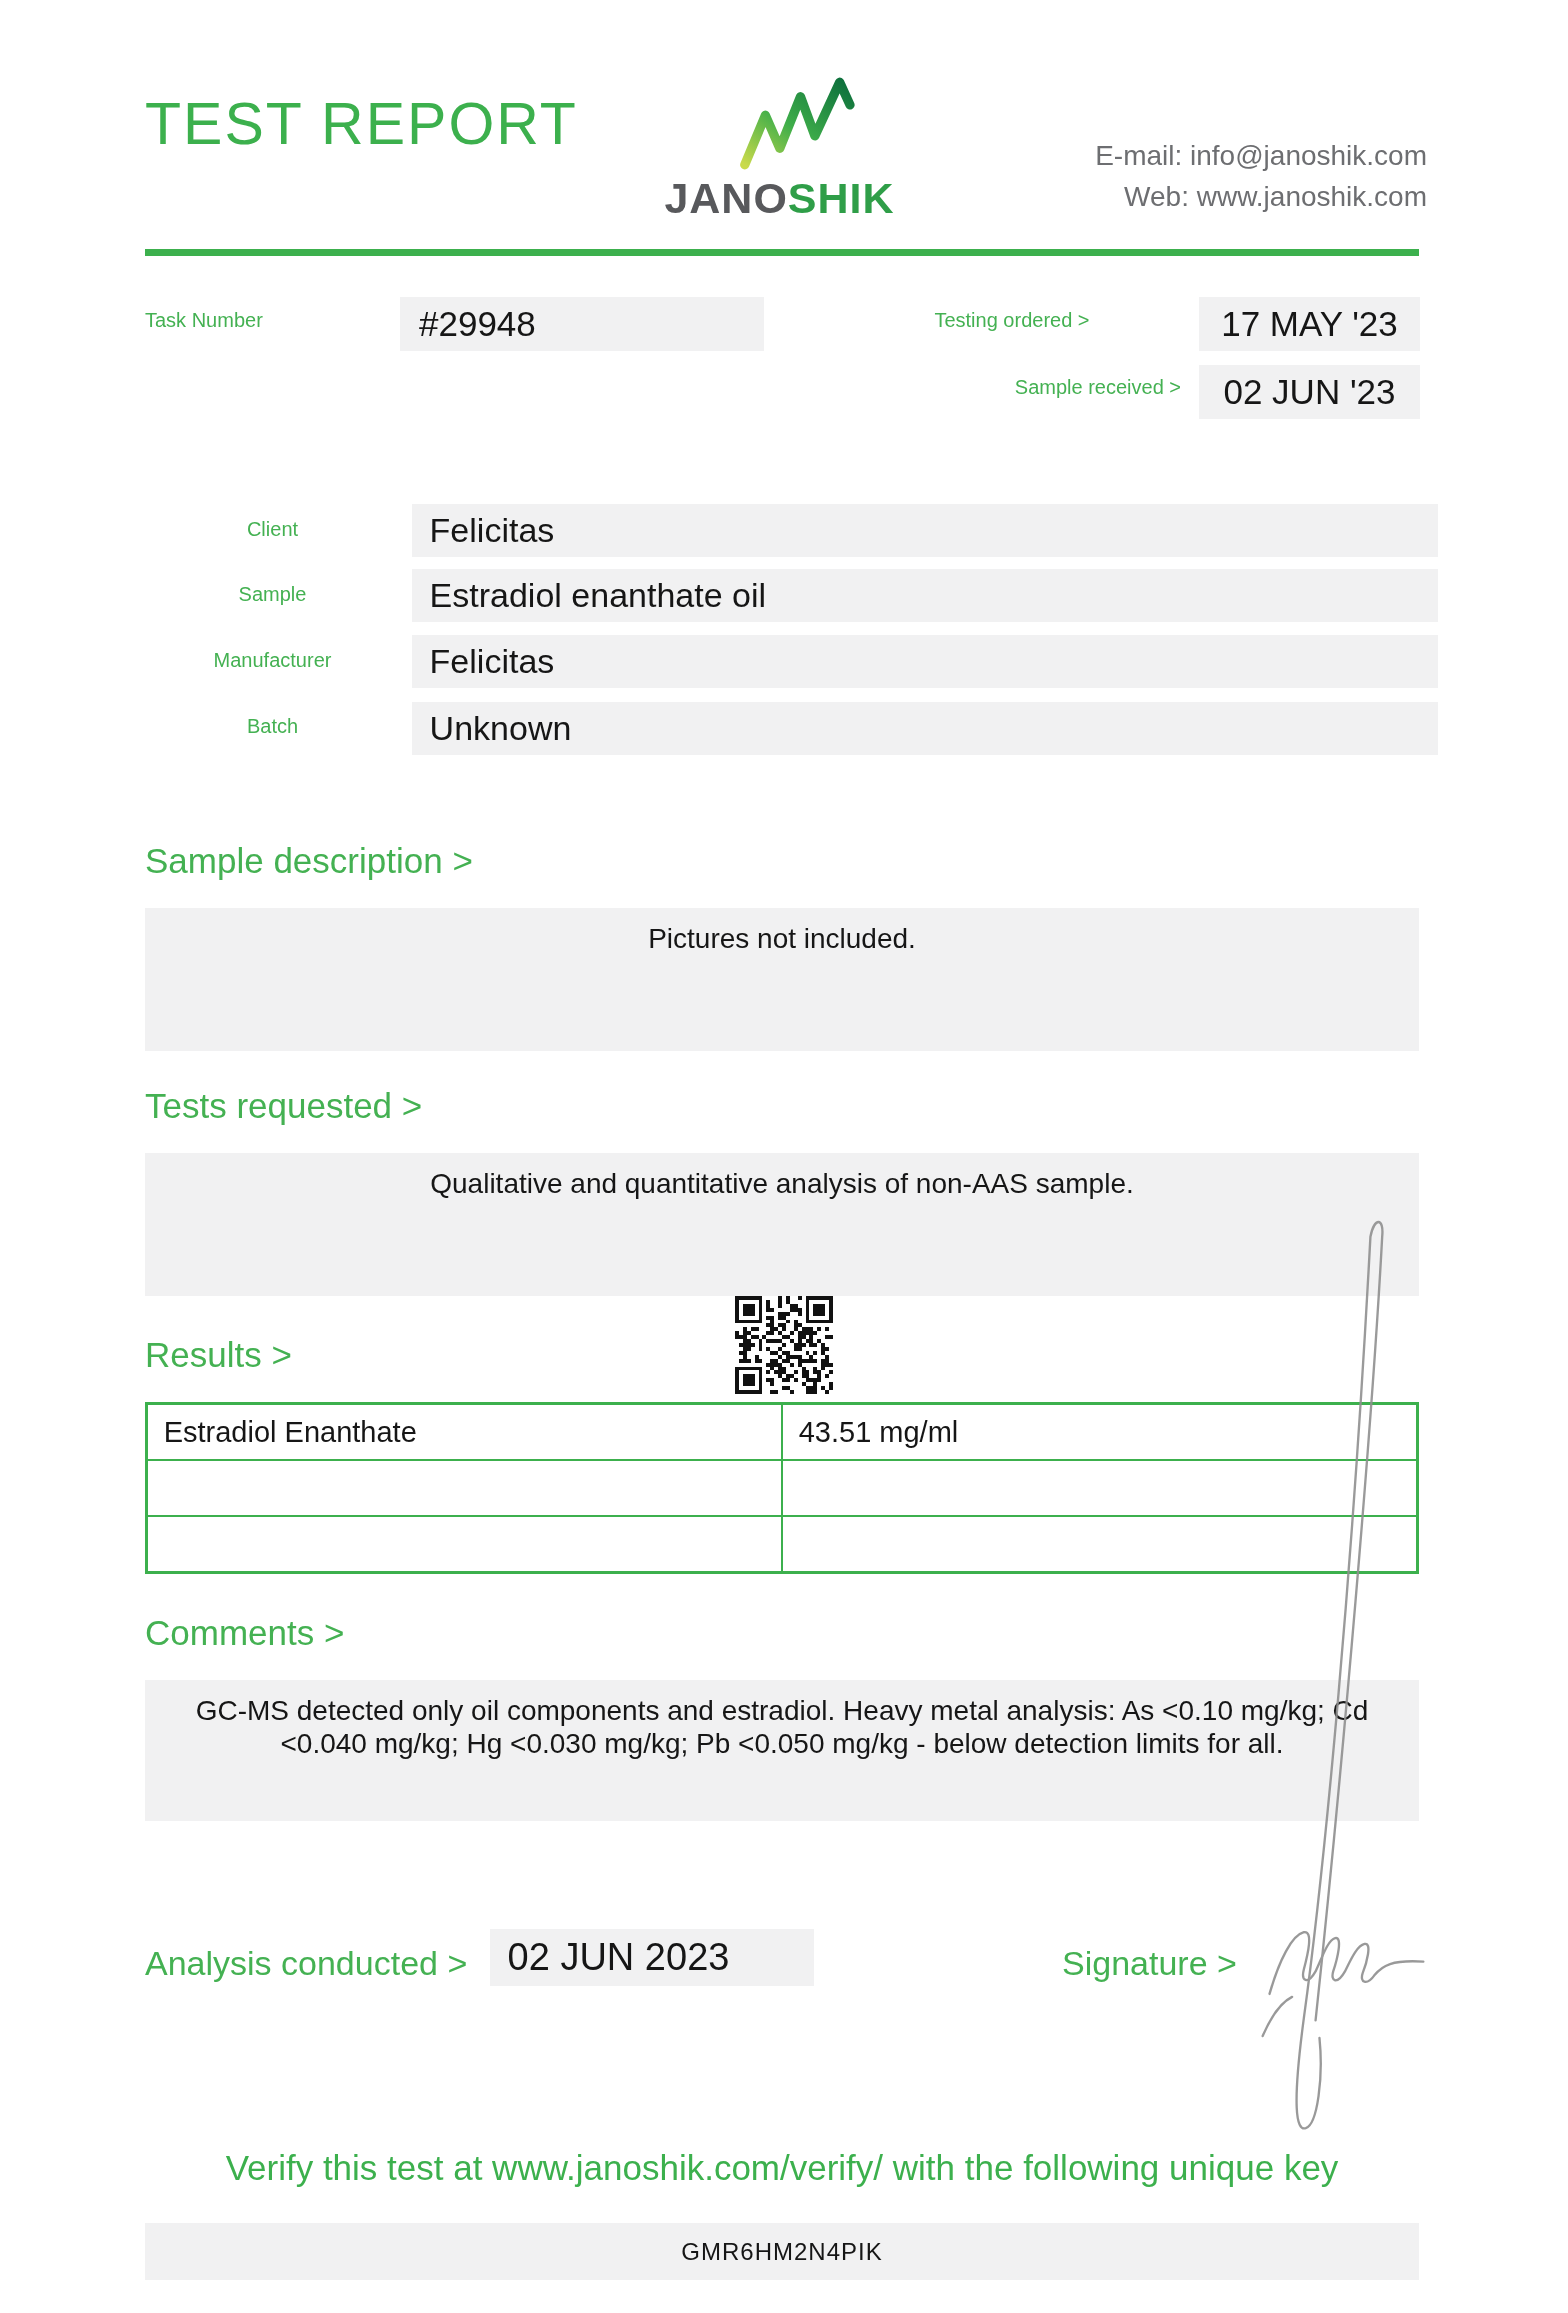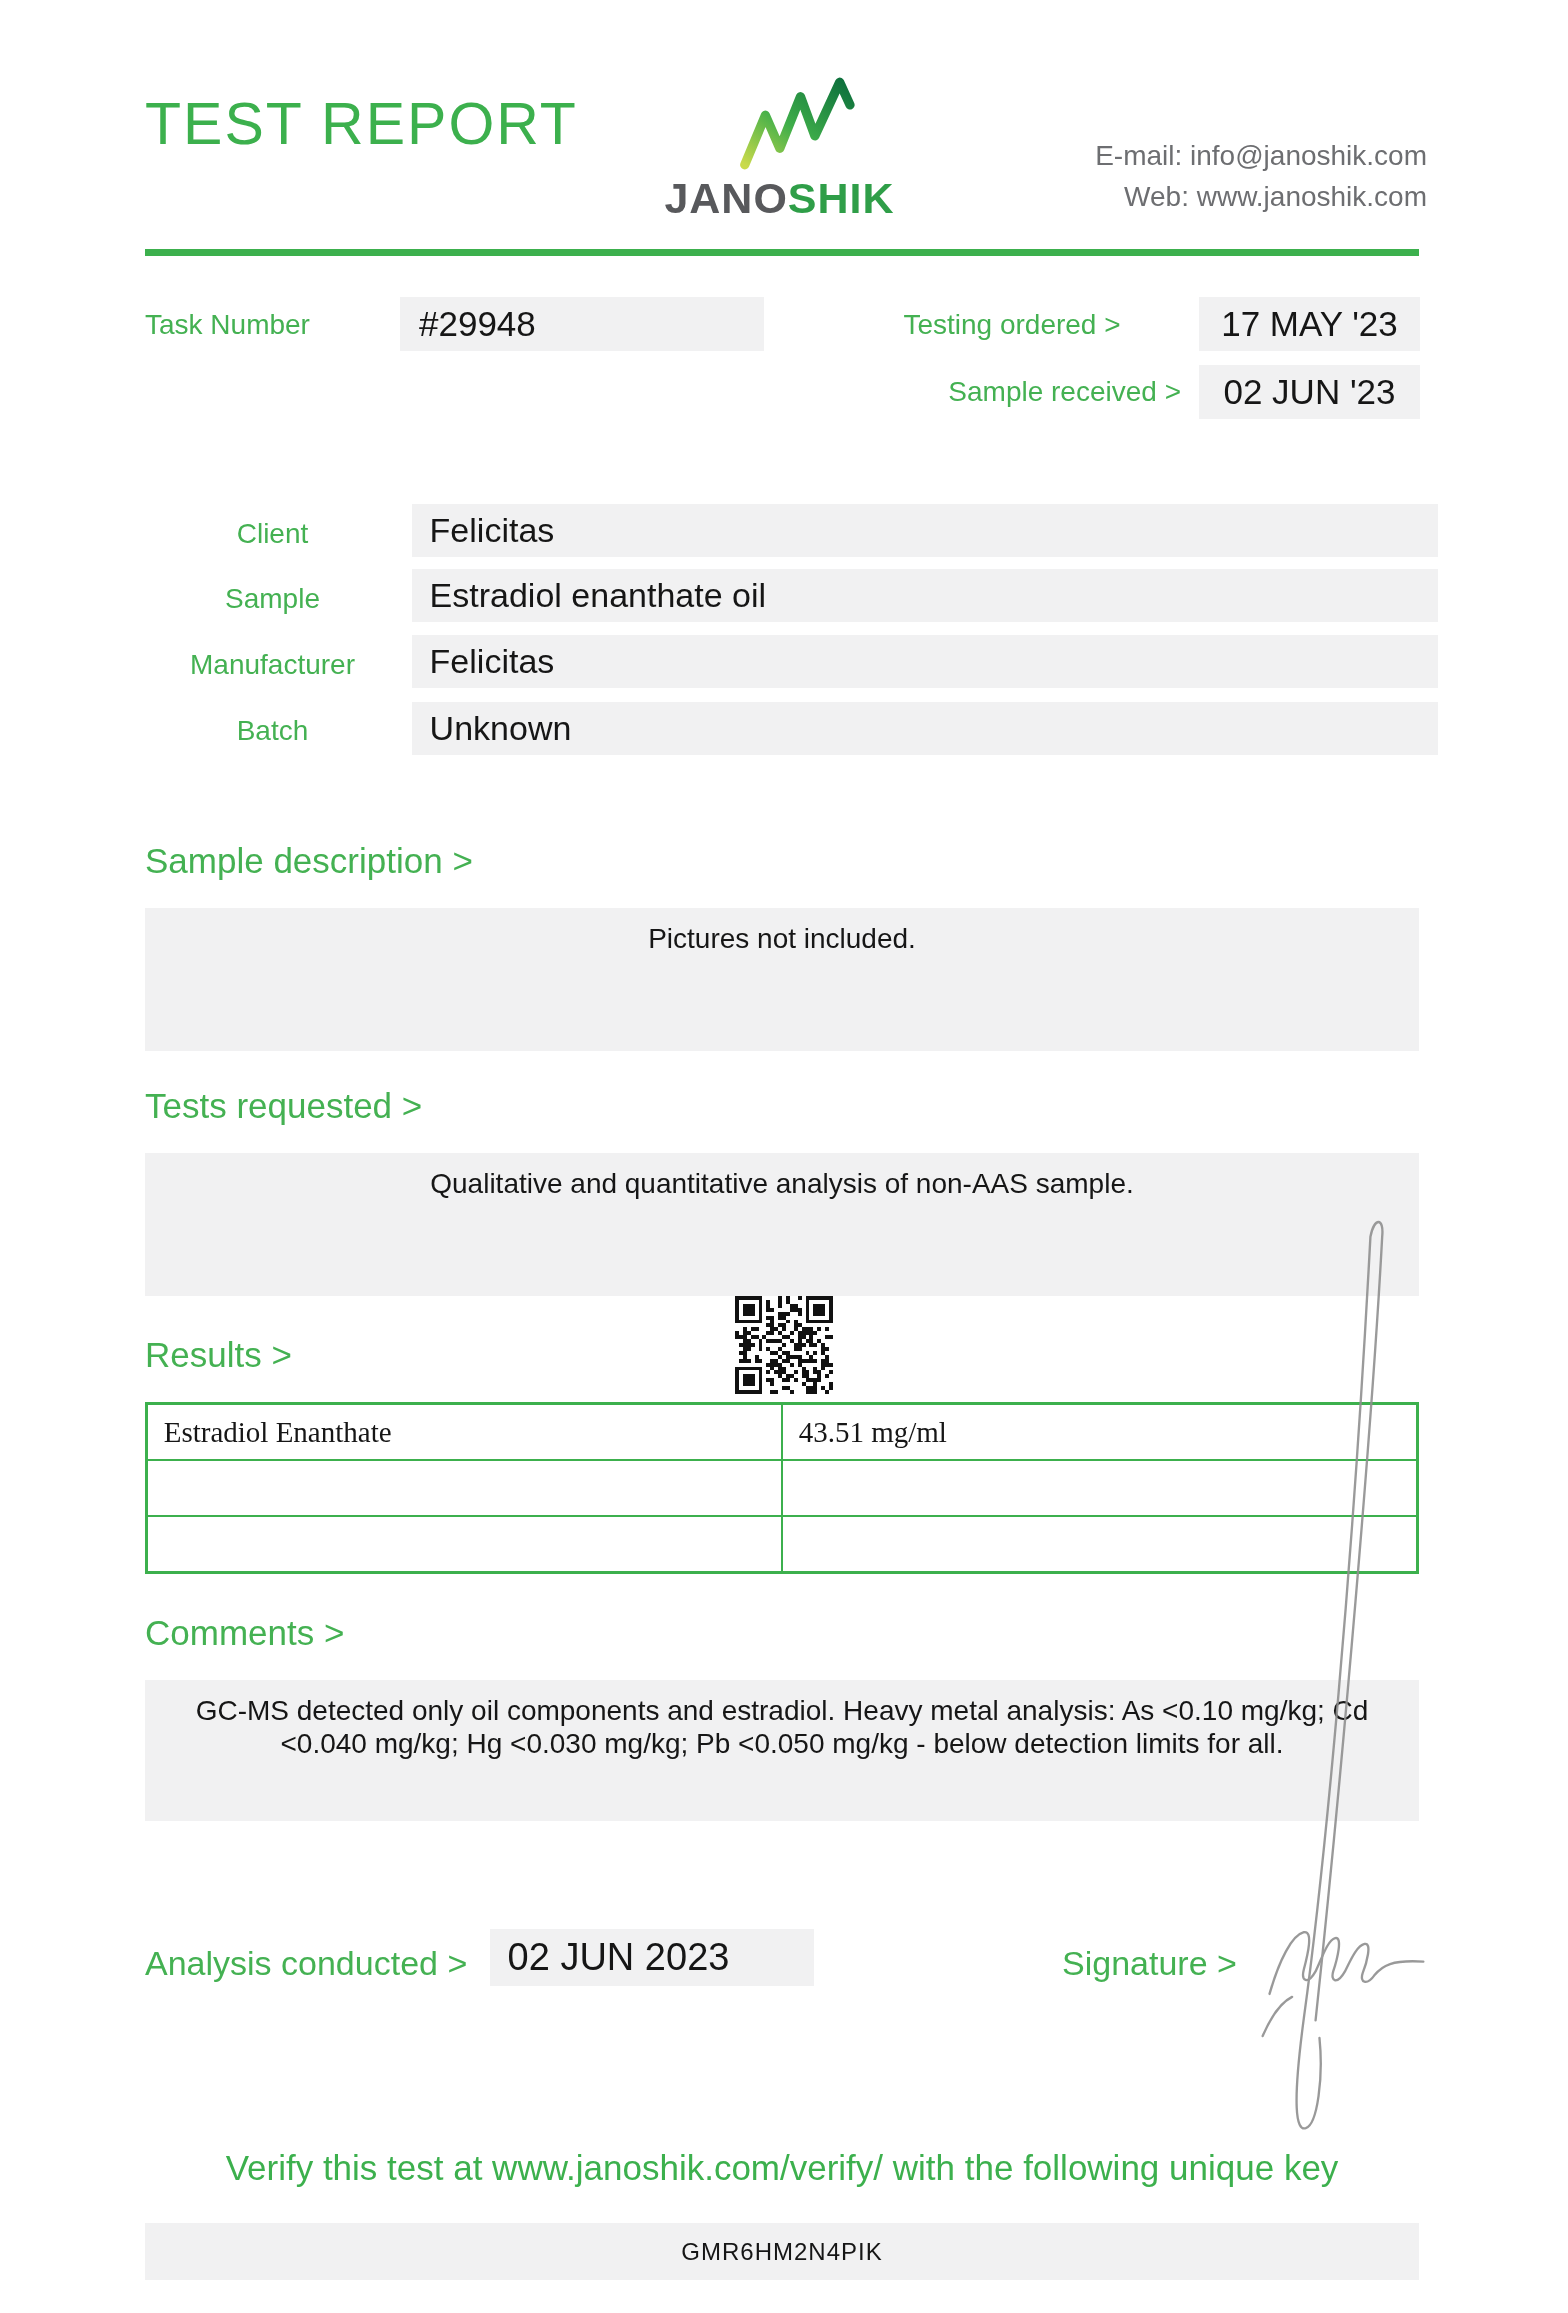--- a/index.html
+++ b/index.html
@@ -10,21 +10,21 @@
   .abs{position:absolute;text-align:center;}
   
   .title{left:145px;top:90px;font-size:59px;letter-spacing:2px;color:#3cb04d;font-weight:400;}
   .logo-icon{left:733px;top:74px;width:137px;height:98px;}
   .logo-text{left:647px;top:174px;width:265px;text-align:center;font-size:43px;font-weight:bold;letter-spacing:1px;}
   .logo-jano{color:#58595c;}
   .logo-shik{color:#2f9e48;}
   .contact{left:882px;top:135px;width:545px;text-align:right;color:#6d6e71;font-size:28px;line-height:41px;}
   .rule{left:145px;top:249px;width:1274px;height:6.9px;background:#3cb04d;}
   
-  .green-label{color:#44b152;font-size:28px;}
+  .green-label{color:#44b152;font-size:20px;}
   .task-label{left:145px;top:309px;}
   .box{background:#f1f1f2;}
   .task-box{left:400px;top:297px;width:345px;height:54px;display:flex;align-items:center;padding-left:19px;font-size:35px;}
   .ordered-label{left:843px;top:309px;width:338px;text-align:center;}
   .ordered-box{left:1199px;top:297px;width:221px;height:54px;display:flex;align-items:center;justify-content:center;font-size:35px;}
   .received-label{left:843px;top:376px;width:338px;text-align:right;}
   .received-box{left:1199px;top:365px;width:221px;height:54px;display:flex;align-items:center;justify-content:center;font-size:35px;}
   
   .detail-label{left:145px;width:255px;}
   .detail-box{left:412px;width:1008px;height:53px;display:flex;align-items:center;padding-left:17.6px;font-size:34px;}
@@ -34,21 +34,21 @@
   .desc-heading{top:841px;}
   .desc-box{top:908px;height:143px;}
   .tests-heading{top:1086px;}
   .tests-box{top:1153px;height:143px;}
   .qr{left:735px;top:1296px;width:98px;height:98px;line-height:0;}
   .results-heading{top:1335px;}
   
   .results-table{left:145px;top:1402px;width:1274px;border:3.9px solid #3cb04d;box-sizing:border-box;background:#fff;}
   .rt-row{display:flex;height:54px;}
   .rt-row + .rt-row{border-top:2.9px solid #3cb04d;}
-  .rt-cell{display:flex;align-items:center;padding-left:15.7px;font-size:29px;box-sizing:border-box;font-family:Liberation Serif, serif;}
+  .rt-cell{display:flex;align-items:center;padding-left:15.7px;font-size:29px;box-sizing:border-box;}
   .rt-name{width:635px;border-right:2.9px solid #3cb04d;}
   .rt-value{flex:1;}
   
   .comments-heading{top:1613px;}
   .comments-box{top:1680px;height:141px;line-height:33px;}
   
   .analysis-label{left:145px;top:1944px;font-size:34px;}
   .analysis-box{left:490px;top:1929px;width:306px;height:57px;display:flex;align-items:center;padding-left:17.6px;font-size:38px;}
   .signature-label{left:1062px;top:1944px;font-size:34px;}
   .signature-svg{left:1245px;top:1220px;width:196px;height:916px;}

